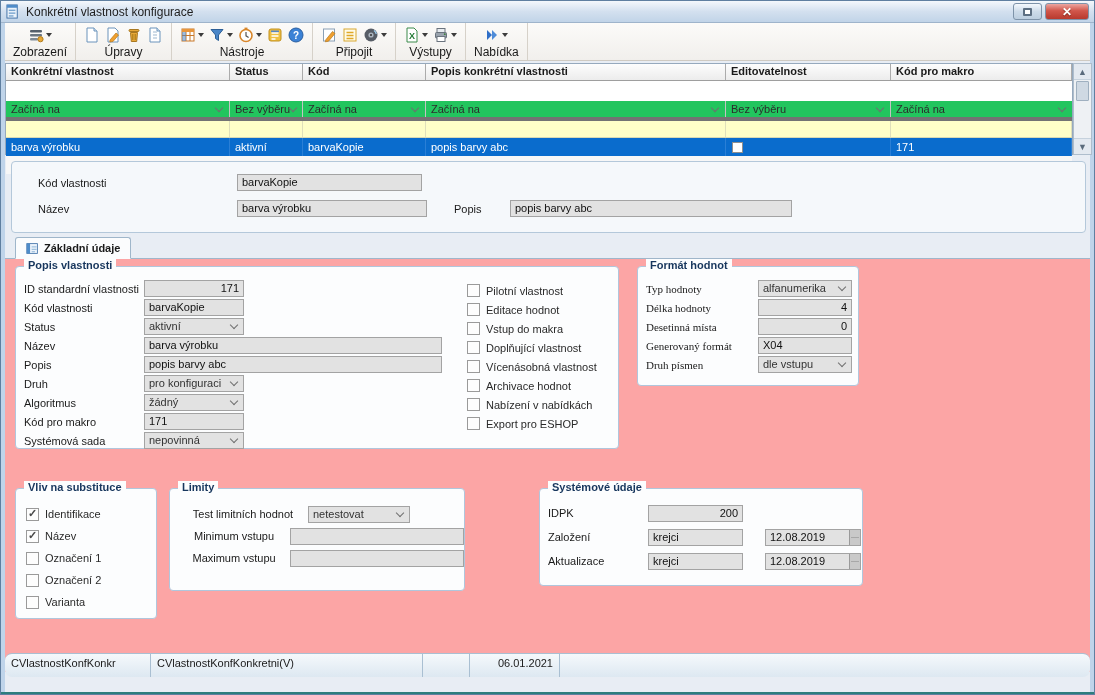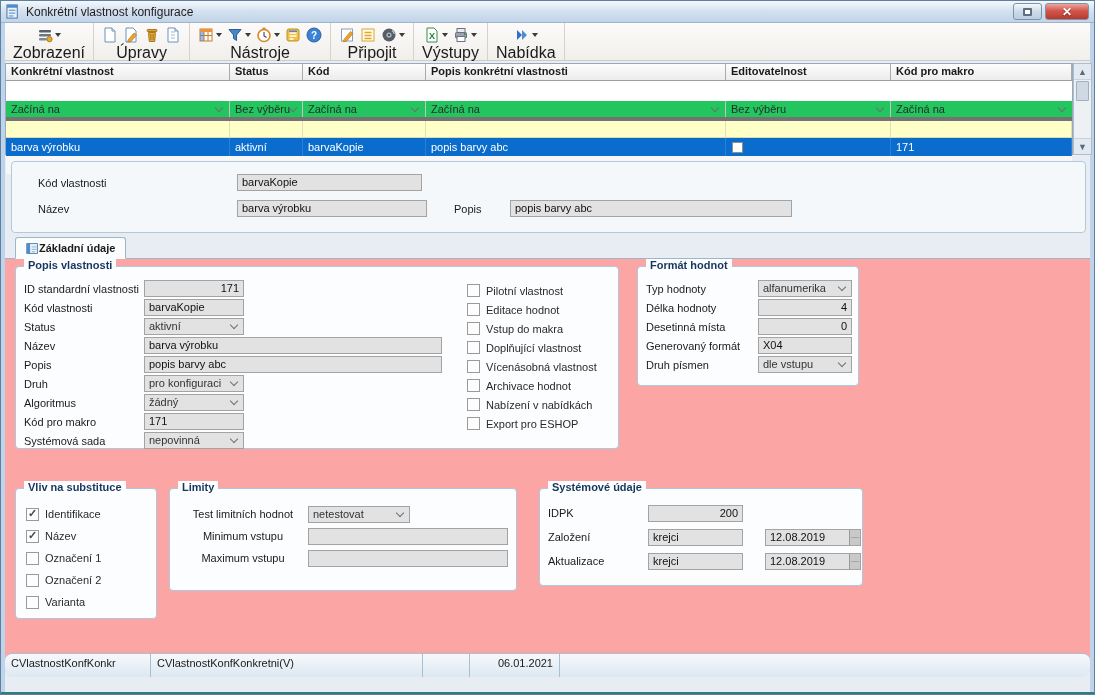--- a/index.html
+++ b/index.html
@@ -24,21 +24,21 @@
 
   
   .inner { position:absolute; top:22px; left:4px; right:4px; bottom:2px; background:#e8edf4; }
 
   
   .toolbar { position:absolute; top:0; left:0; right:0; height:38px;
              background:linear-gradient(#fcfbf9,#f1efec); border-bottom:1px solid #cfcac2; display:flex; }
   .tgroup { display:flex; flex-direction:column; align-items:center; justify-content:space-between;
             padding:3px 8px 1px 8px; border-right:1px solid #d6d1c9; }
   .ticons { display:flex; align-items:center; gap:5px; height:18px; }
-  .tlabel { font-size:16px; color:#1a1a1a; line-height:13px; }
+  .tlabel { font-size:12px; color:#1a1a1a; line-height:13px; }
   .tbtn { display:flex; align-items:center; gap:2px; cursor:default; }
   .tbtn svg { display:block; }
   .dd-arr { width:0; height:0; border-left:3px solid transparent; border-right:3px solid transparent;
             border-top:4px solid #3c3c3c; }
 
   
   .grid { position:absolute; top:40px; left:0; width:1068px; height:92px;
           border:1px solid #96a9bd; background:#fff; }
   .grow { display:flex; width:100%; }
   .gcell { border-right:1px solid #c3c3c3; padding:1px 5px; overflow:hidden;
@@ -70,35 +70,35 @@
   .drow { position:absolute; left:26px; display:flex; align-items:center; }
   .dlbl { width:199px; color:#1a1a1a; }
   .dlbl2 { width:56px; margin-left:27px; }
   .fld { height:17px; background:#e2e2e2; border:1px solid #a3a3a3; padding:0 4px;
          line-height:15px; overflow:hidden; white-space:nowrap; color:#111; }
   .fld.num { text-align:right; }
   .ddl { display:flex; align-items:center; justify-content:space-between; color:#333; }
 
   
   .tabstrip { position:absolute; top:214px; left:0; right:0; height:22px; border-bottom:1px solid #9fb6ca; }
-  .tab { position:absolute; left:10px; bottom:-1px; height:22px; display:flex; align-items:center; 
+  .tab { position:absolute; left:10px; bottom:-1px; height:22px; display:flex; align-items:center; gap:5px;
          padding:0 10px; background:#fbfcfd; border:1px solid #9fb6ca; border-bottom:1px solid #fbfcfd;
          border-radius:3px 3px 0 0; font-weight:bold; }
 
   
   .tabcontent { position:absolute; top:236px; left:0; right:0; bottom:20px; background:#fca5a5; }
 
   .gb { position:absolute; border:1px solid #b0c6dc; border-radius:4px; background:#fcfdfe; }
   .gt { position:absolute; top:-8px; left:8px; background:#fcfdfe; padding:0 4px;
         font-weight:bold; color:#17365d; white-space:nowrap; }
   .frow { display:flex; align-items:center; height:19px; padding-left:8px; }
   .lbl { color:#1a1a1a; white-space:nowrap; }
   .w100{width:100px;} .w298{width:298px;} .w94{width:94px;} .w102{width:102px;} .w200{width:200px;} .w95{width:95px;} .w96{width:96px; position:relative;}
   .pv .lbl { width:120px; }
-  .fh .lbl { width:112px; }
+  .fh .lbl { width:112px;font-family:Liberation Serif, serif; }
   .lm .lbl { width:130px;text-align:center; }
   .su .lbl { width:100px; }
 
   .cbrow { display:flex; align-items:center; height:19px; }
   .checkbox { width:13px; height:13px; background:#fdfdfd; border:1px solid #9a9a9a; margin-right:6px;
               display:flex; align-items:center; justify-content:center; font-size:11px; color:#4a4a4a; flex:none; }
   .checkbox.checked::after { content:"✓"; font-weight:bold; margin-top:-1px; }
   .cblabel { color:#2a2a2a; white-space:nowrap; }
 
   .pv-flags { position:absolute; left:451px; top:14px; }
@@ -516,21 +516,21 @@
         <div class="cbrow">
             <span class="checkbox"></span>
             <span class="cblabel">Označení 2</span>
           </div>
         <div class="cbrow">
             <span class="checkbox"></span>
             <span class="cblabel">Varianta</span>
           </div>
       </div>
 
-      <div class="gb lm" style="left:164px; top:229px; width:348px; height:103px; padding-top:14px;">
+      <div class="gb lm" style="left:164px; top:229px; width:296px; height:103px; padding-top:14px;">
         <span class="gt">Limity</span>
         <div class="frow" style="height:22px;">
             <span class="lbl">Test limitních hodnot</span>
             <span class="fld ddl w102">
               <span>netestovat</span>
               <span class="chev"></span>
             </span>
           </div>
         <div class="frow" style="height:22px;">
             <span class="lbl">Minimum vstupu</span>

